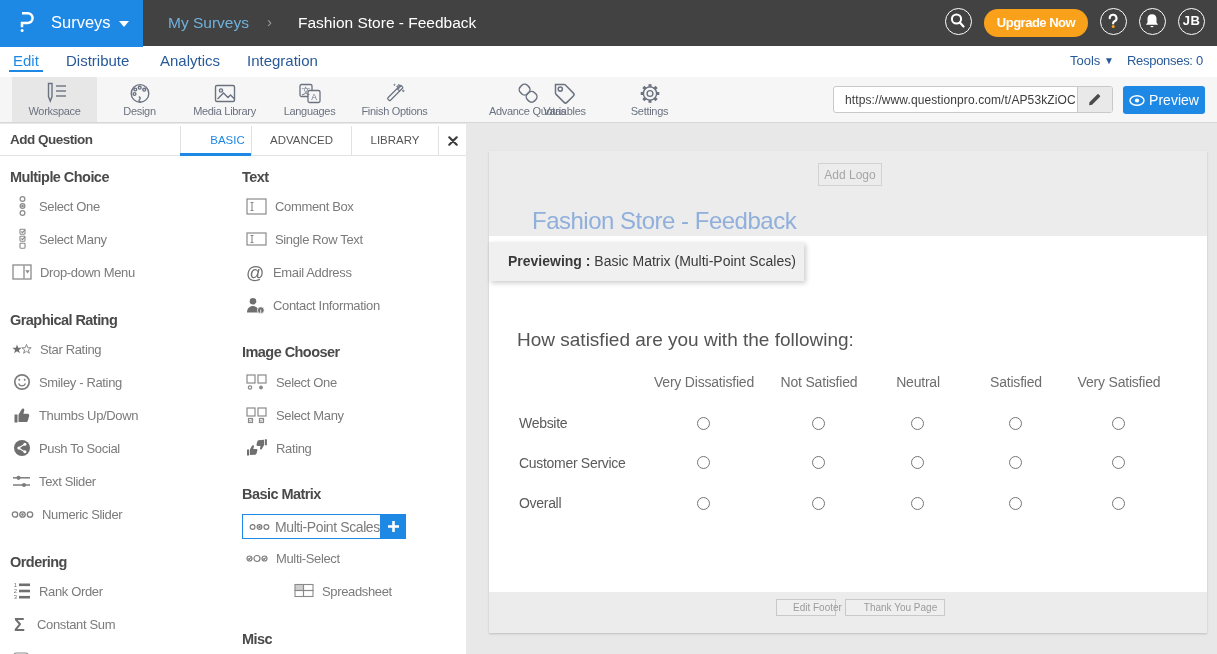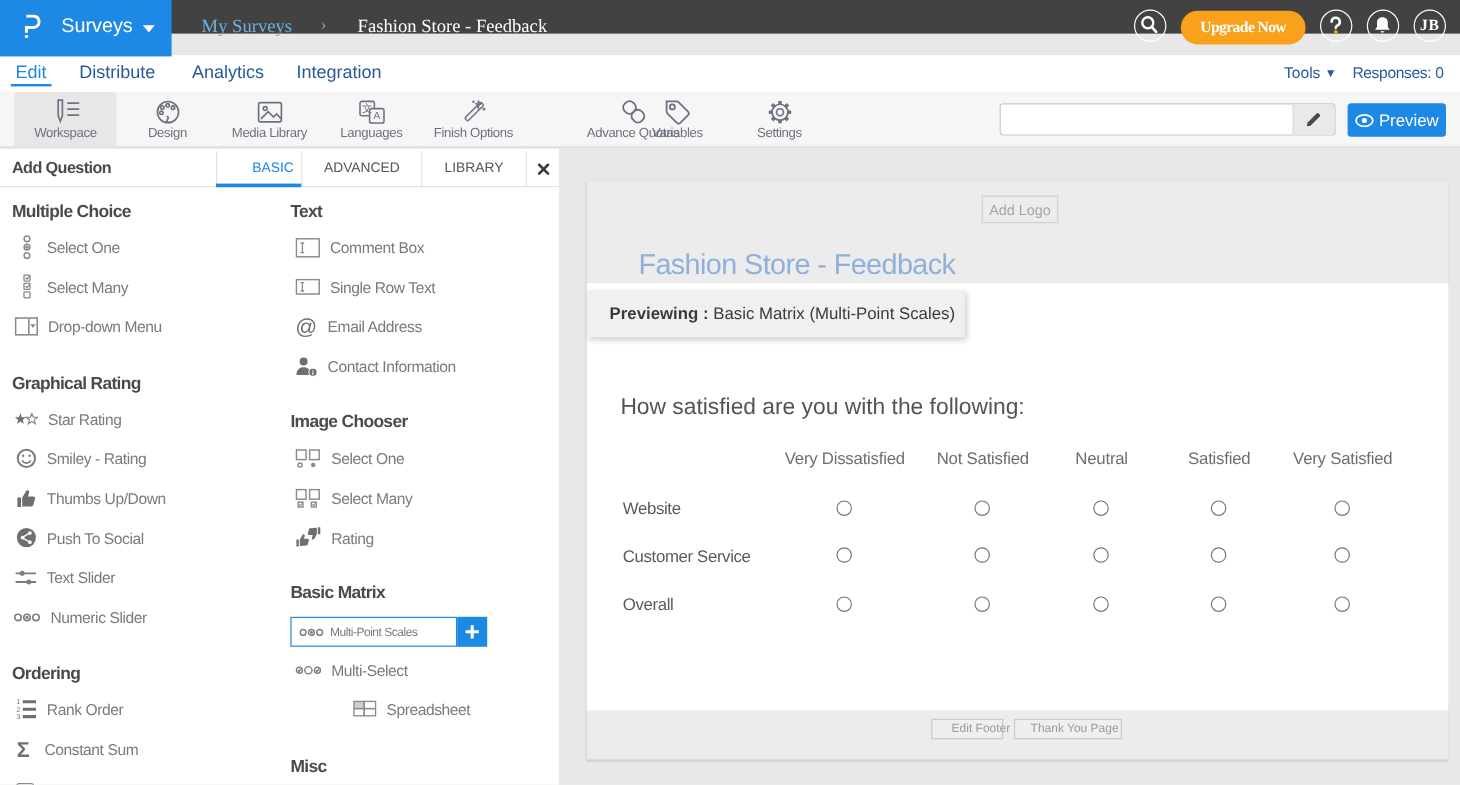--- a/index.html
+++ b/index.html
@@ -1,20 +1,20 @@
 <!DOCTYPE html>
 <html><head>
 <meta charset="utf-8">
 <style>
   * { margin:0; padding:0; box-sizing:border-box; }
   body { font-family:"Liberation Sans", sans-serif; }
   #app { position:relative; width:1217px; height:654px; overflow:hidden; background:#e8e8e8; }
   .abs { position:absolute; }
   
-  .topbar { position:absolute; top:0; left:0; width:1217px; height:28px; background:#424242;font-family:Liberation Serif, serif; }
+  .topbar { position:absolute; top:0; left:0; width:1217px; height:46px; background:#424242; }
   .brand { position:absolute; top:0; left:0; width:143px; height:47px; background:#1e88e5; color:#fff; z-index:2; }
   .crumb-my { color:#6fb1dd; font-size:15.5px; }
   .crumb-sep { color:#9a9a9a; font-size:15px; }
   .crumb-cur { color:#fff; font-size:15.5px; }
   .circ { position:absolute; border:1.5px solid #fff; border-radius:50%; width:27px; height:27px; top:8px; }
   
   .navbar { position:absolute; top:46px; left:0; width:1217px; height:31px; background:#fff; }
   .nav-a { position:absolute; top:0; height:31px; line-height:29px; font-size:15px; color:#285a99; }
   
   .toolbar { position:absolute; top:77px; left:0; width:1217px; height:46px; background:#f6f6f6; border-bottom:1px solid #d7d7d7; }
@@ -165,20 +165,21 @@
             <line x1="5.4" y1="4.9" x2="7.6" y2="7.1"></line>
             <line x1="16.4" y1="15.9" x2="18.6" y2="18.1"></line>
             <line x1="18.6" y1="4.9" x2="16.4" y2="7.1"></line>
             <line x1="7.6" y1="15.9" x2="5.4" y2="18.1"></line>
           </g>
         </svg>
       <div class="lbl">Settings</div>
     </div>
 
     <div class="abs" style="left:833px; top:9px; width:280px; height:27px; background:#fff; border:1px solid #c9c9c9; border-radius:3px;"></div>
+    <div class="abs" style="left:845px; top:16px; font-size:12px; letter-spacing:0.1px; color:#3c3c3c; width:230px; overflow:hidden; white-space:nowrap;">https://www.questionpro.com/t/AP53kZiOC</div>
     <div class="abs" style="left:1077px; top:10px; width:35px; height:25px; background:#e9e9e9; border-left:1px solid #c9c9c9; border-radius:0 2px 2px 0;">
       <svg width="14" height="14" viewBox="0 0 14 14" style="margin:5px 0 0 10px;">
           <path d="M1.5 10.2 L9.2 2.5 a1.1 1.1 0 0 1 1.6 0 l1 1 a1.1 1.1 0 0 1 0 1.6 L4.1 12.8 l-3 .5 z" fill="#4a4a4a"></path>
         </svg>
     </div>
     <div class="abs" style="left:1123px; top:9px; width:82px; height:28px; background:#1e88e5; border-radius:3px; color:#fff; text-align:center; font-size:14px; line-height:28px;">
       <svg width="16" height="11" viewBox="0 0 16 11" style="position:relative; top:1px; margin-right:4px;">
           <ellipse cx="8" cy="5.5" rx="7" ry="4.8" fill="none" stroke="#fff" stroke-width="1.4"></ellipse>
           <circle cx="8" cy="5.5" r="2.1" fill="#fff"></circle>
         </svg>Preview</div>
@@ -403,21 +404,21 @@
     <div class="abs" style="left:242px; top:390px; width:139px; height:25px; background:#fff; border:1px solid #1e88e5;">
       <div class="pitem" style="left:6px; top:1px;">
           <svg width="21" height="10" viewBox="0 0 21 10">
             <g fill="none" stroke="#7d7d7d" stroke-width="1.2">
               <circle cx="3.6" cy="5" r="2.4"></circle>
               <circle cx="10.5" cy="5" r="2.4"></circle>
               <circle cx="17.4" cy="5" r="2.4"></circle>
             </g>
             <circle cx="10.5" cy="5" r="1.2" fill="#7d7d7d"></circle>
           </svg>
-          <span style="margin-left:5px; font-size:10px; letter-spacing:-0.4px;">Multi-Point Scales</span>
+          <span style="margin-left:5px; font-size:14px; letter-spacing:-0.4px;">Multi-Point Scales</span>
         </div>
     </div>
     <div class="abs" style="left:381px; top:390px; width:25px; height:25px; background:#1e88e5;">
       <svg width="13" height="13" viewBox="0 0 13 13" style="margin:6px;">
           <path d="M6.5 1 V12 M1 6.5 H12" stroke="#fff" stroke-width="2.6"></path>
         </svg>
     </div>
     <div class="pitem" style="left:246px; top:423px;">
         <svg width="22" height="11" viewBox="0 0 22 11">
           <g fill="none" stroke="#7d7d7d" stroke-width="1.2">
@@ -470,16 +471,16 @@
         <div class="radio" style="left:208px; top:261px;"></div>
         <div class="radio" style="left:323px; top:261px;"></div>
         <div class="radio" style="left:422px; top:261px;"></div>
         <div class="radio" style="left:520px; top:261px;"></div>
         <div class="radio" style="left:623px; top:261px;"></div>
       </div>
       <div class="abs" style="left:0px; top:91px; width:315px; height:39px; background:#f0f0f0; box-shadow:2px 2px 5px rgba(0,0,0,0.2); font-size:14px; color:#3a3a3a; line-height:39px; white-space:nowrap;">
         <span style="margin-left:19px; font-weight:bold;">Previewing :</span> Basic Matrix (Multi-Point Scales)
       </div>
       <div class="abs" style="left:287px; top:448px; width:60px; height:17px; border:1px solid #c9c9c9; background:#efefef; font-size:10px; color:#9b9b9b; text-align:center; line-height:16px; white-space:nowrap;padding-left:16px;">Edit Footer</div>
-      <div class="abs" style="left:356px; top:448px; width:90px; height:17px; border:1px solid #c9c9c9; background:#efefef; font-size:10px; color:#9b9b9b; text-align:center; line-height:16px; white-space:nowrap;padding-left:11px;">Thank You Page</div>
+      <div class="abs" style="left:356px; top:448px; width:100px; height:17px; border:1px solid #c9c9c9; background:#efefef; font-size:10px; color:#9b9b9b; text-align:center; line-height:16px; white-space:nowrap;padding-left:11px;">Thank You Page</div>
     </div>
   </div>
 </div>
 
 </body></html>

